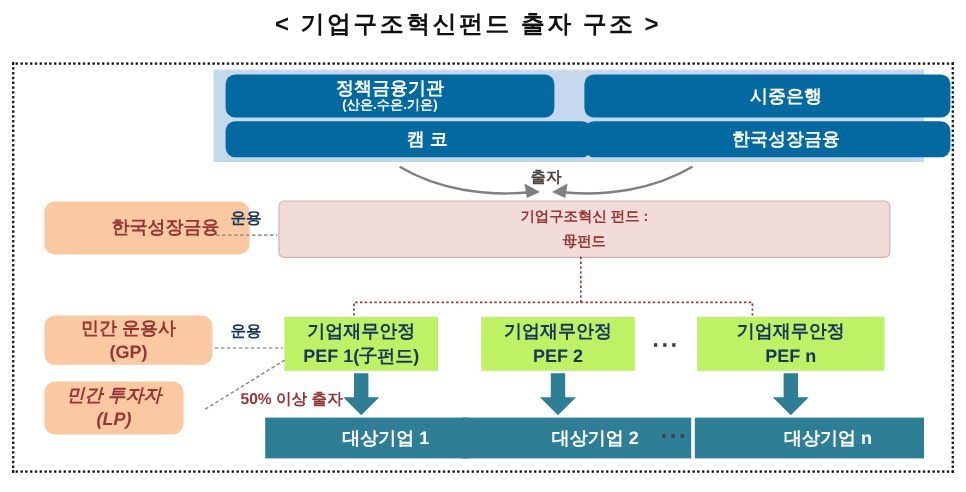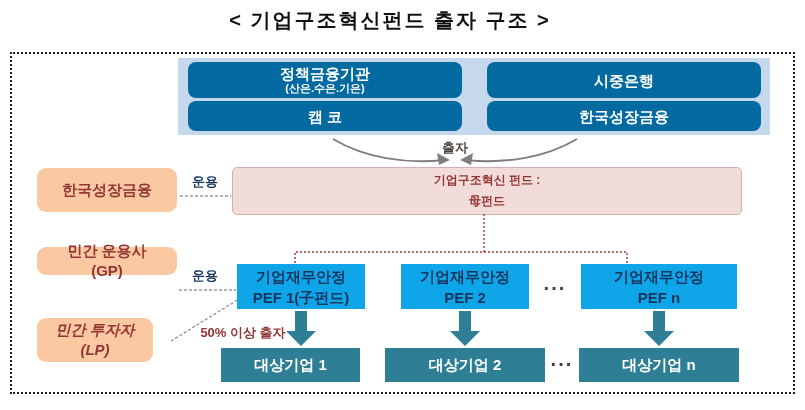--- a/index.html
+++ b/index.html
@@ -1,21 +1,21 @@
 <!DOCTYPE html>
 <html><head>
 <meta charset="utf-8">
 <style>
   html,body{margin:0;padding:0;background:#fff;}
   #stage{
     position:relative;width:805px;height:410px;background:#fff;overflow:hidden;
     font-family:"Liberation Sans","DejaVu Sans",sans-serif;
   }
   .abs{position:absolute;}
-  .ctr{display:flex;align-items:center;justify-content:center;text-align:left;}
+  .ctr{display:flex;align-items:center;justify-content:center;text-align:left;padding-left:31px;}
   .col{display:flex;flex-direction:column;align-items:center;justify-content:center;text-align:center;}
 
   #title{left:0;top:7px;width:780px;text-align:center;font-size:20px;font-weight:bold;
          color:#111;letter-spacing:2px;}
   #frame{left:10px;top:52px;width:781px;height:338px;border:2px dotted #1b1b1b;}
 
   #top-funders{left:178px;top:58px;width:592px;height:77px;background:#c5d8ec;}
   .dkblue{background:#0369a1;border-radius:8px;color:#fff;font-weight:bold;}
   .dkblue .main{font-size:15px;line-height:17px;}
   .dkblue .sub{font-size:11px;line-height:13px;}
@@ -25,21 +25,21 @@
   #mother-fund{left:232px;top:167px;width:508px;height:46px;background:#f2dcda;
                border:1px solid #d5b0ad;border-radius:5px;color:#943634;font-weight:bold;
                font-size:12px;line-height:21px;}
 
   .orange{background:#fac9a2;border-radius:9px;color:#943634;font-weight:bold;
           font-size:15px;line-height:20px;}
 
   .mini-label{font-size:13px;font-weight:bold;color:#17365d;text-align:center;}
   .red-label{font-size:13px;font-weight:bold;color:#943634;text-align:center;white-space:nowrap;}
 
-  .pef{background:#0ea5e9;color:#17365d;font-weight:bold;font-size:15px;line-height:21px;}
+  .pef{background:#bef264;color:#17365d;font-weight:bold;font-size:15px;line-height:21px;}
   .tgt{background:#2e7f96;color:#fff;font-weight:bold;font-size:15px;}
   .dots{font-size:20px;font-weight:bold;color:#404040;text-align:center;letter-spacing:1px;}
 
   svg.overlay{position:absolute;left:0;top:0;pointer-events:none;}
 </style>
 </head>
 <body>
 
 <div id="stage">
 
@@ -69,21 +69,21 @@
     <div>기업구조혁신 펀드 :</div>
     <div>母펀드</div>
   </div>
 
   <div class="abs orange ctr" style="left:37px;top:168px;width:140px;height:44px;">
     <div>한국성장금융</div>
   </div>
   <div class="abs mini-label" style="left:183px;top:173px;width:44px;">운용</div>
 
 
-  <div class="abs orange col" style="left:37px;top:247px;width:140px;height:28px;">
+  <div class="abs orange col" style="left:37px;top:263px;width:140px;height:41px;">
     <div>민간 운용사</div>
     <div>(GP)</div>
   </div>
   <div class="abs mini-label" style="left:183px;top:267px;width:44px;">운용</div>
   <div class="abs orange col" style="left:37px;top:318px;width:116px;height:44px;font-style:italic;">
     <div>민간 투자자</div>
     <div>(LP)</div>
   </div>
   <div class="abs red-label" style="left:183px;top:324px;width:120px;">50% 이상 출자</div>
 

